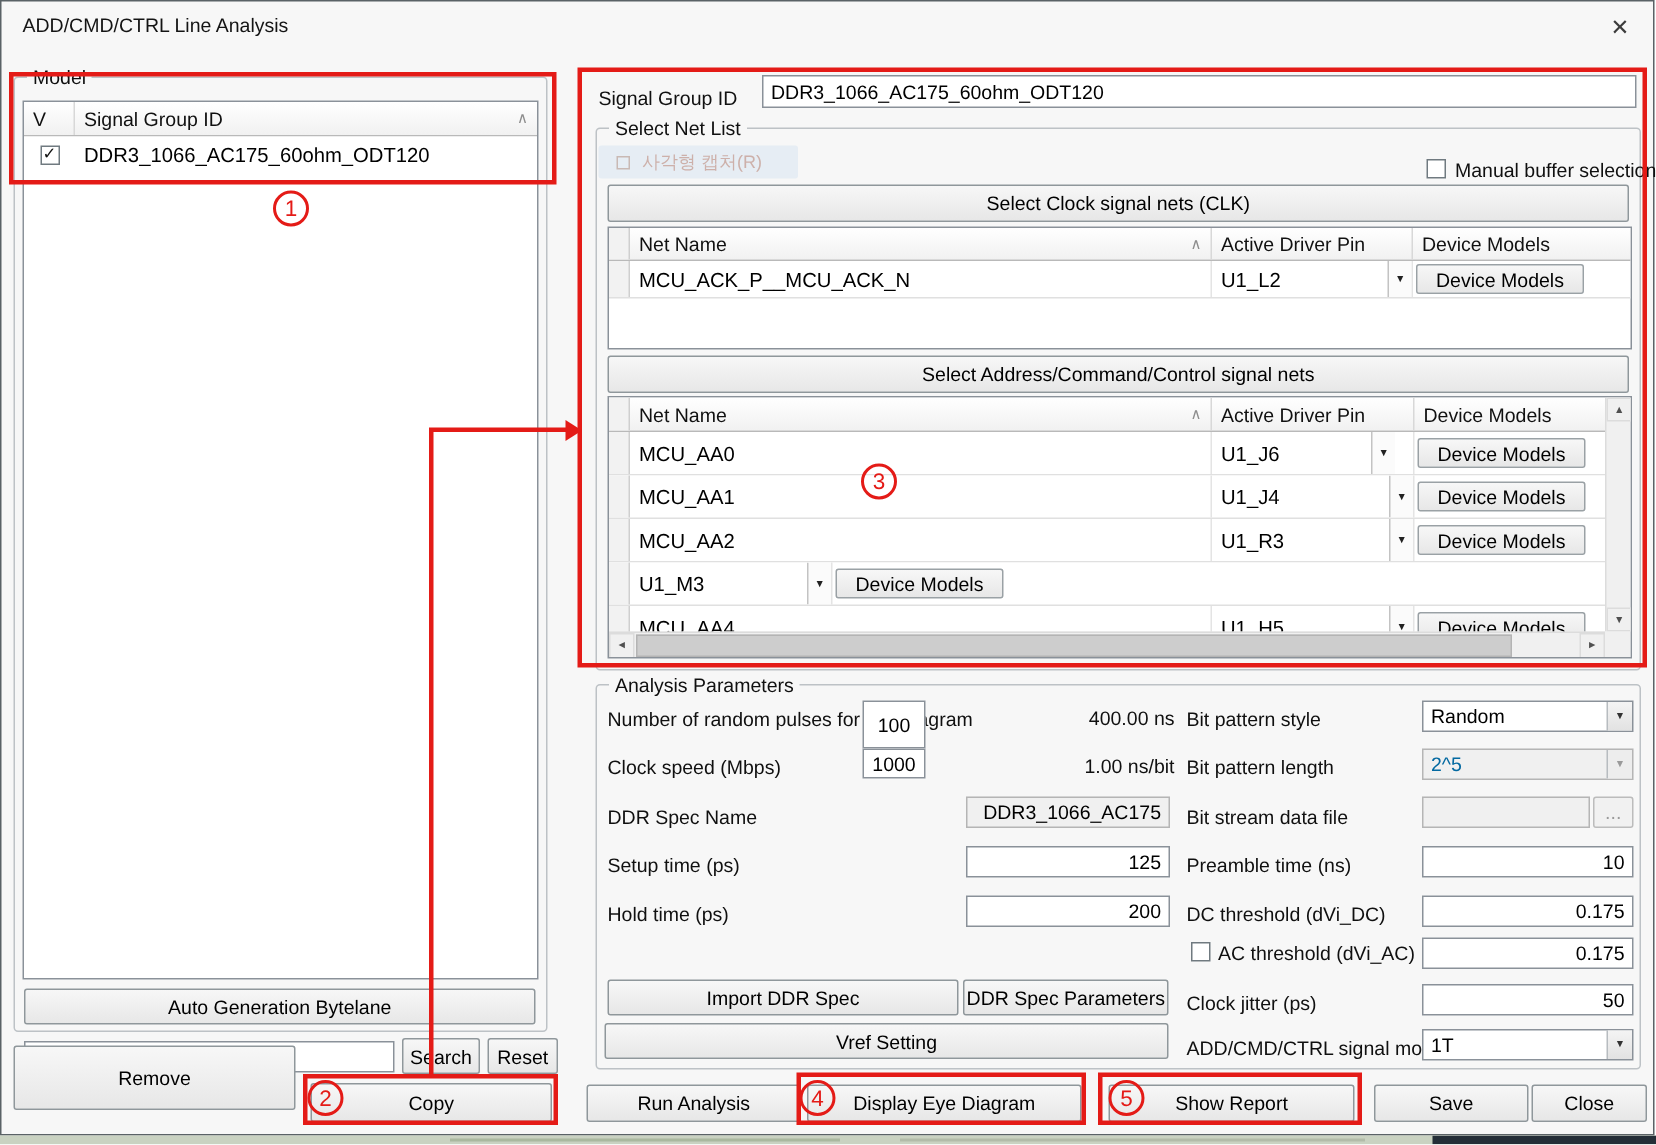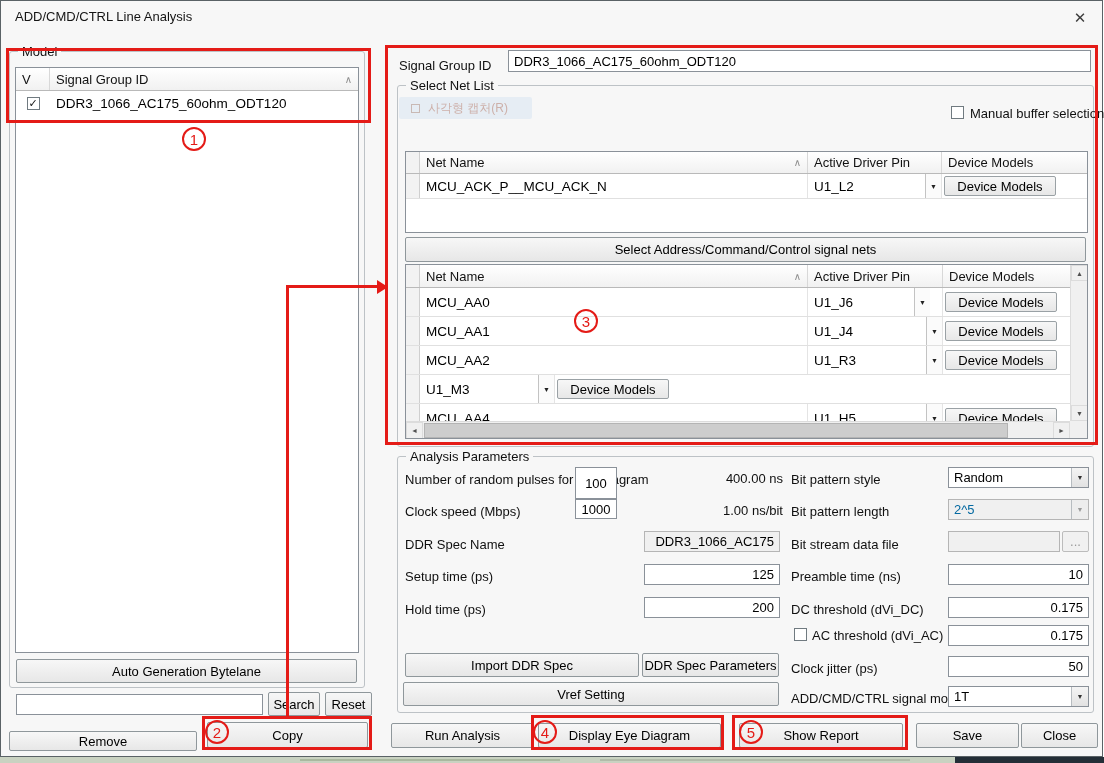--- a/index.html
+++ b/index.html
@@ -100,40 +100,41 @@
       </div>
     </div>
 
     <div class="btn" style="left:15px; top:658px; width:341px; height:24px;">Auto Generation Bytelane</div>
 
     <div class="field" style="left:15px; top:693px; width:247px; height:21px;">
       <input value="" style="">
     </div>
     <div class="btn" style="left:267px; top:691px; width:52px; height:24px;">Search</div>
     <div class="btn" style="left:324px; top:691px; width:47px; height:24px;">Reset</div>
-    <div class="btn" style="left:8px; top:730px; width:188px; height:20px;">Remove</div>
+    <div class="btn" style="left:8px; top:696px; width:188px; height:43px;">Remove</div>
     <div class="btn" style="left:206px; top:721px; width:161px; height:26px;">Copy</div>
 
     <div class="abs lbl" style="left:398px; top:57px;">Signal Group ID</div>
     <div class="field" style="left:507px; top:49px; width:583px; height:22px;">
       <input value="DDR3_1066_AC175_60ohm_ODT120" style="">
     </div>
 
     <div class="gb" style="left:396px; top:84px; width:697px; height:362px;">
       <span class="gb-label">Select Net List</span>
     </div>
 
     <div class="ghost" style="left:398px; top:96px; width:133px; height:22px;">
       <span class="ghost-icon"></span>
       <span class="ghost-text">사각형 캡처(R)</span>
     </div>
 
     <span class="checkbox" style="left:950px; top:105px;"></span>
     <div class="abs lbl" style="left:969px; top:105px;">Manual buffer selection</div>
 
+    <div class="btn" style="left:404px; top:122px; width:681px; height:25px;">Select Clock signal nets (CLK)</div>
 
     <div class="table" style="left:404px; top:150px; width:683px; height:82px;">
       <div class="thead" style="height:22px;">
         <div class="th stub" style="width:14px; padding:0;"></div>
         <div class="th" style="width:388px;">
           <span>Net Name</span>
           <span class="sort">∧</span>
         </div>
         <div class="th" style="width:134px;">Active Driver Pin</div>
         <div class="th" style="flex:1; border-right:none;">Device Models</div>

